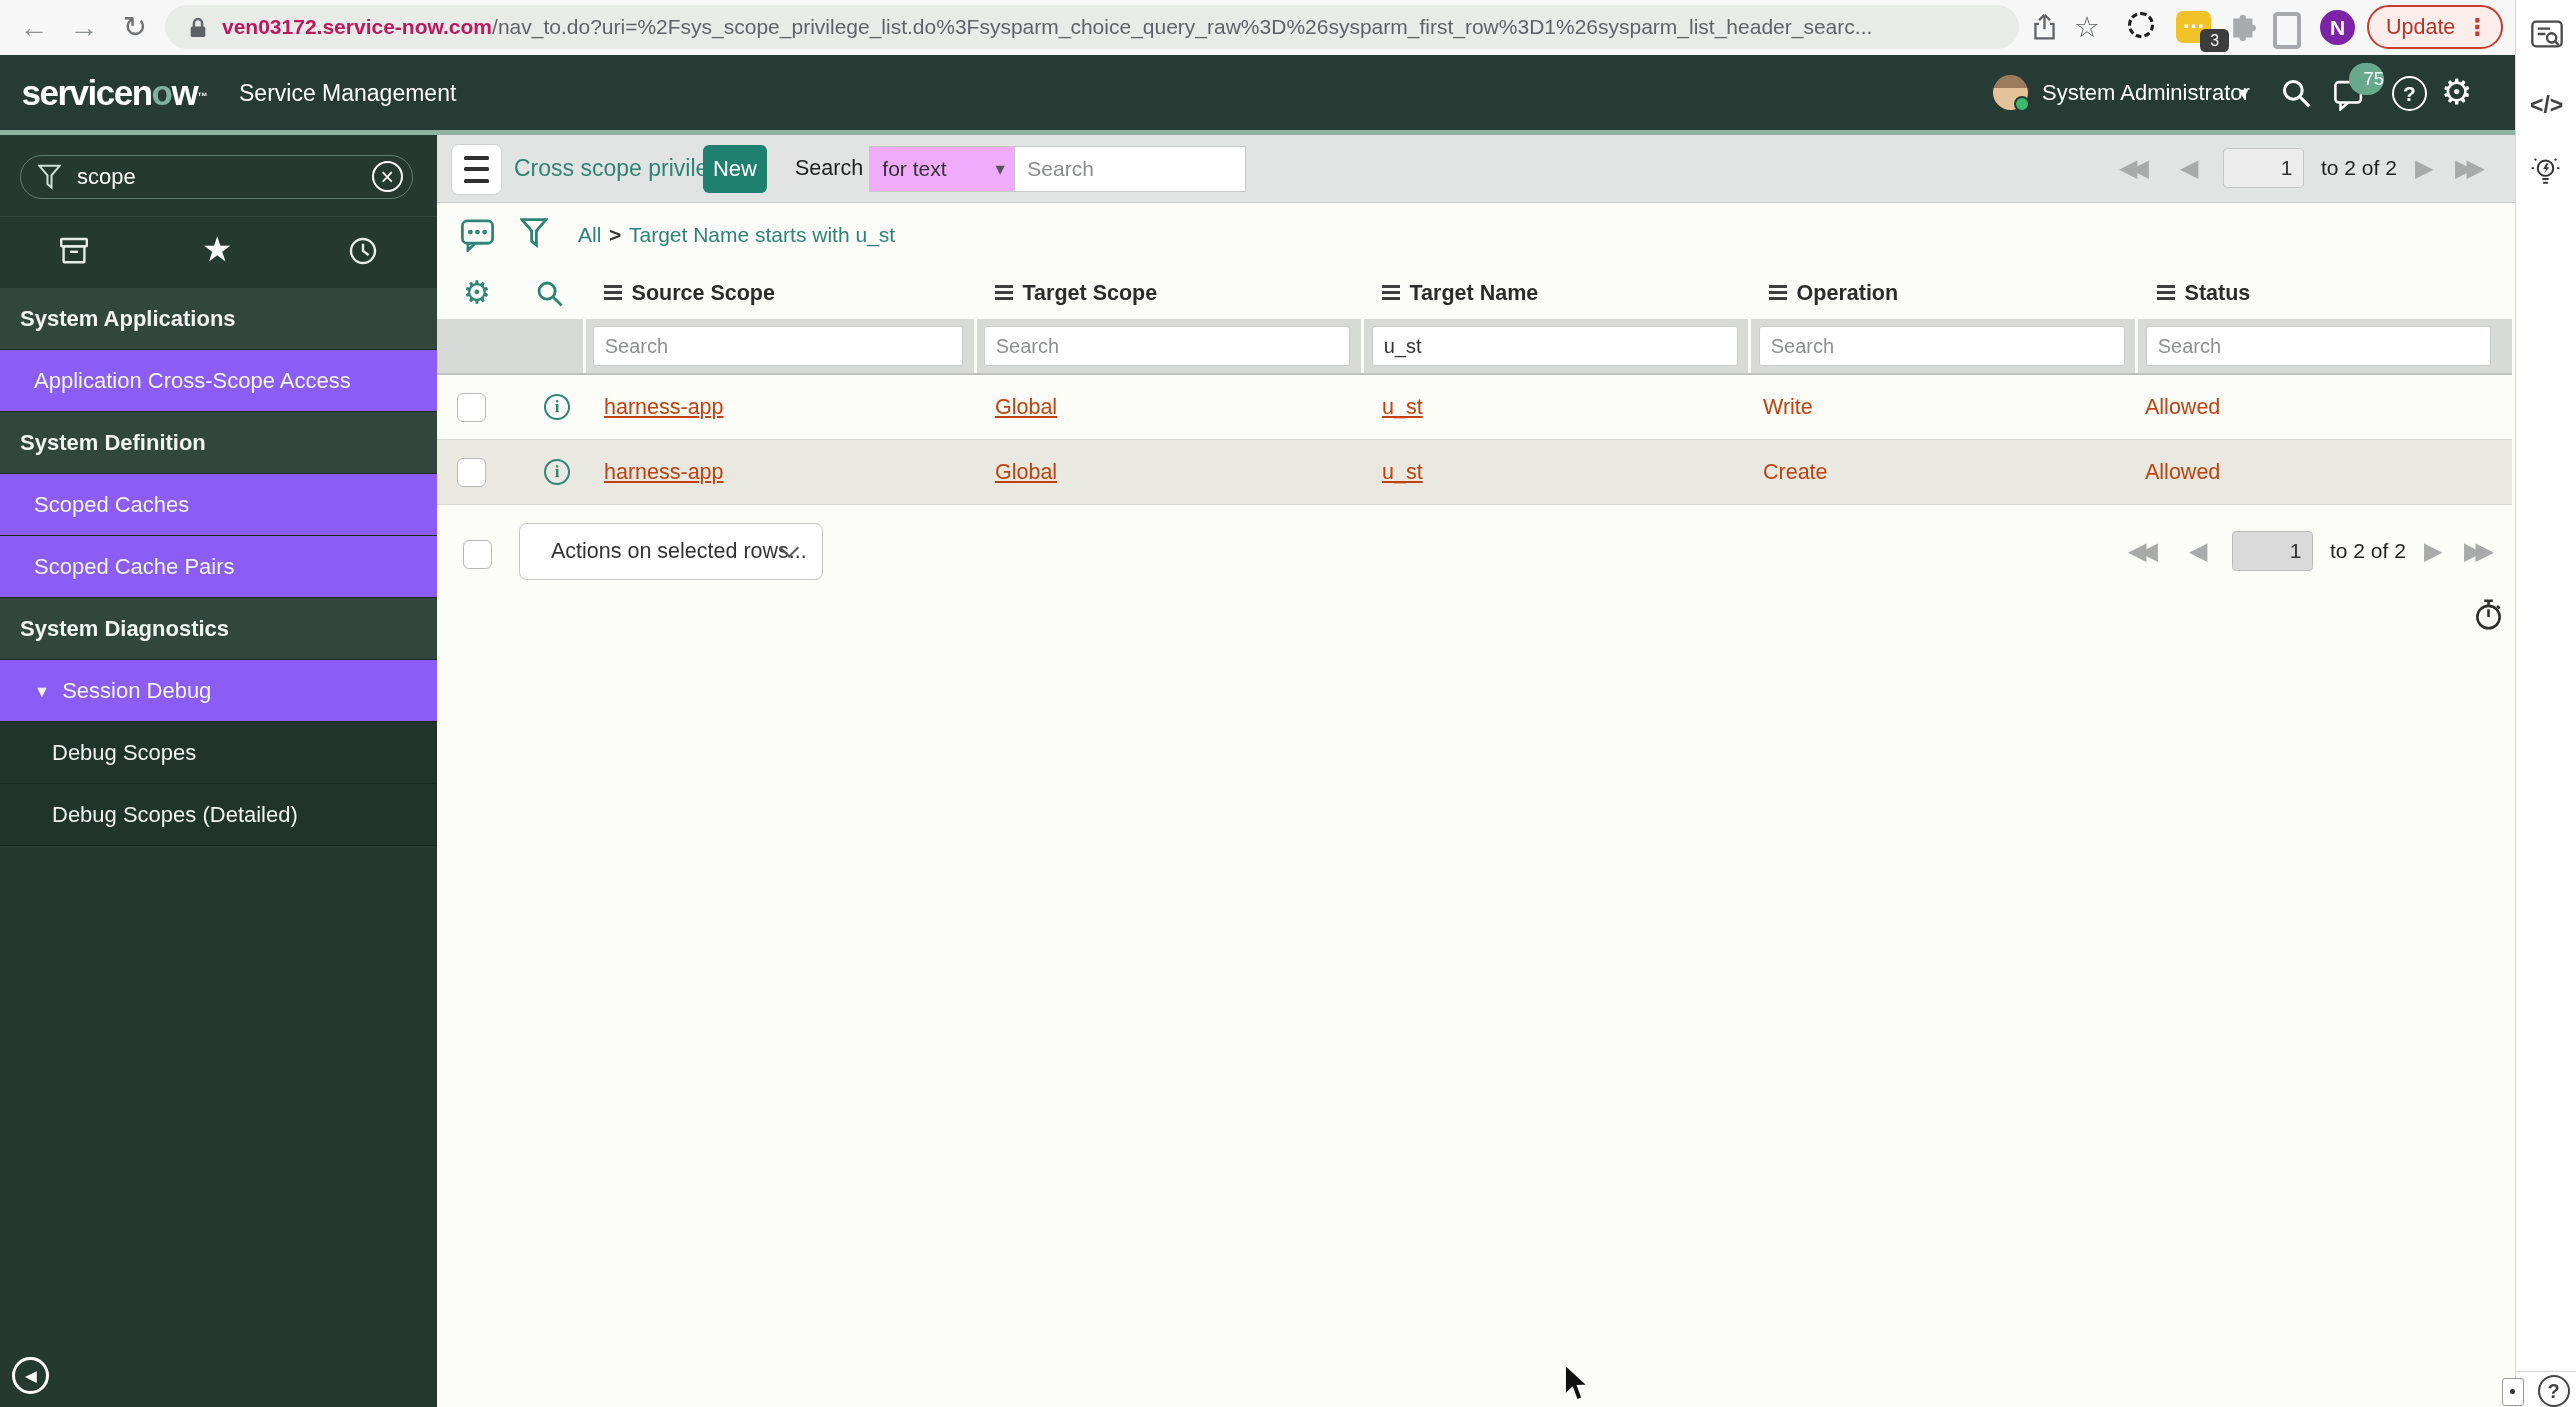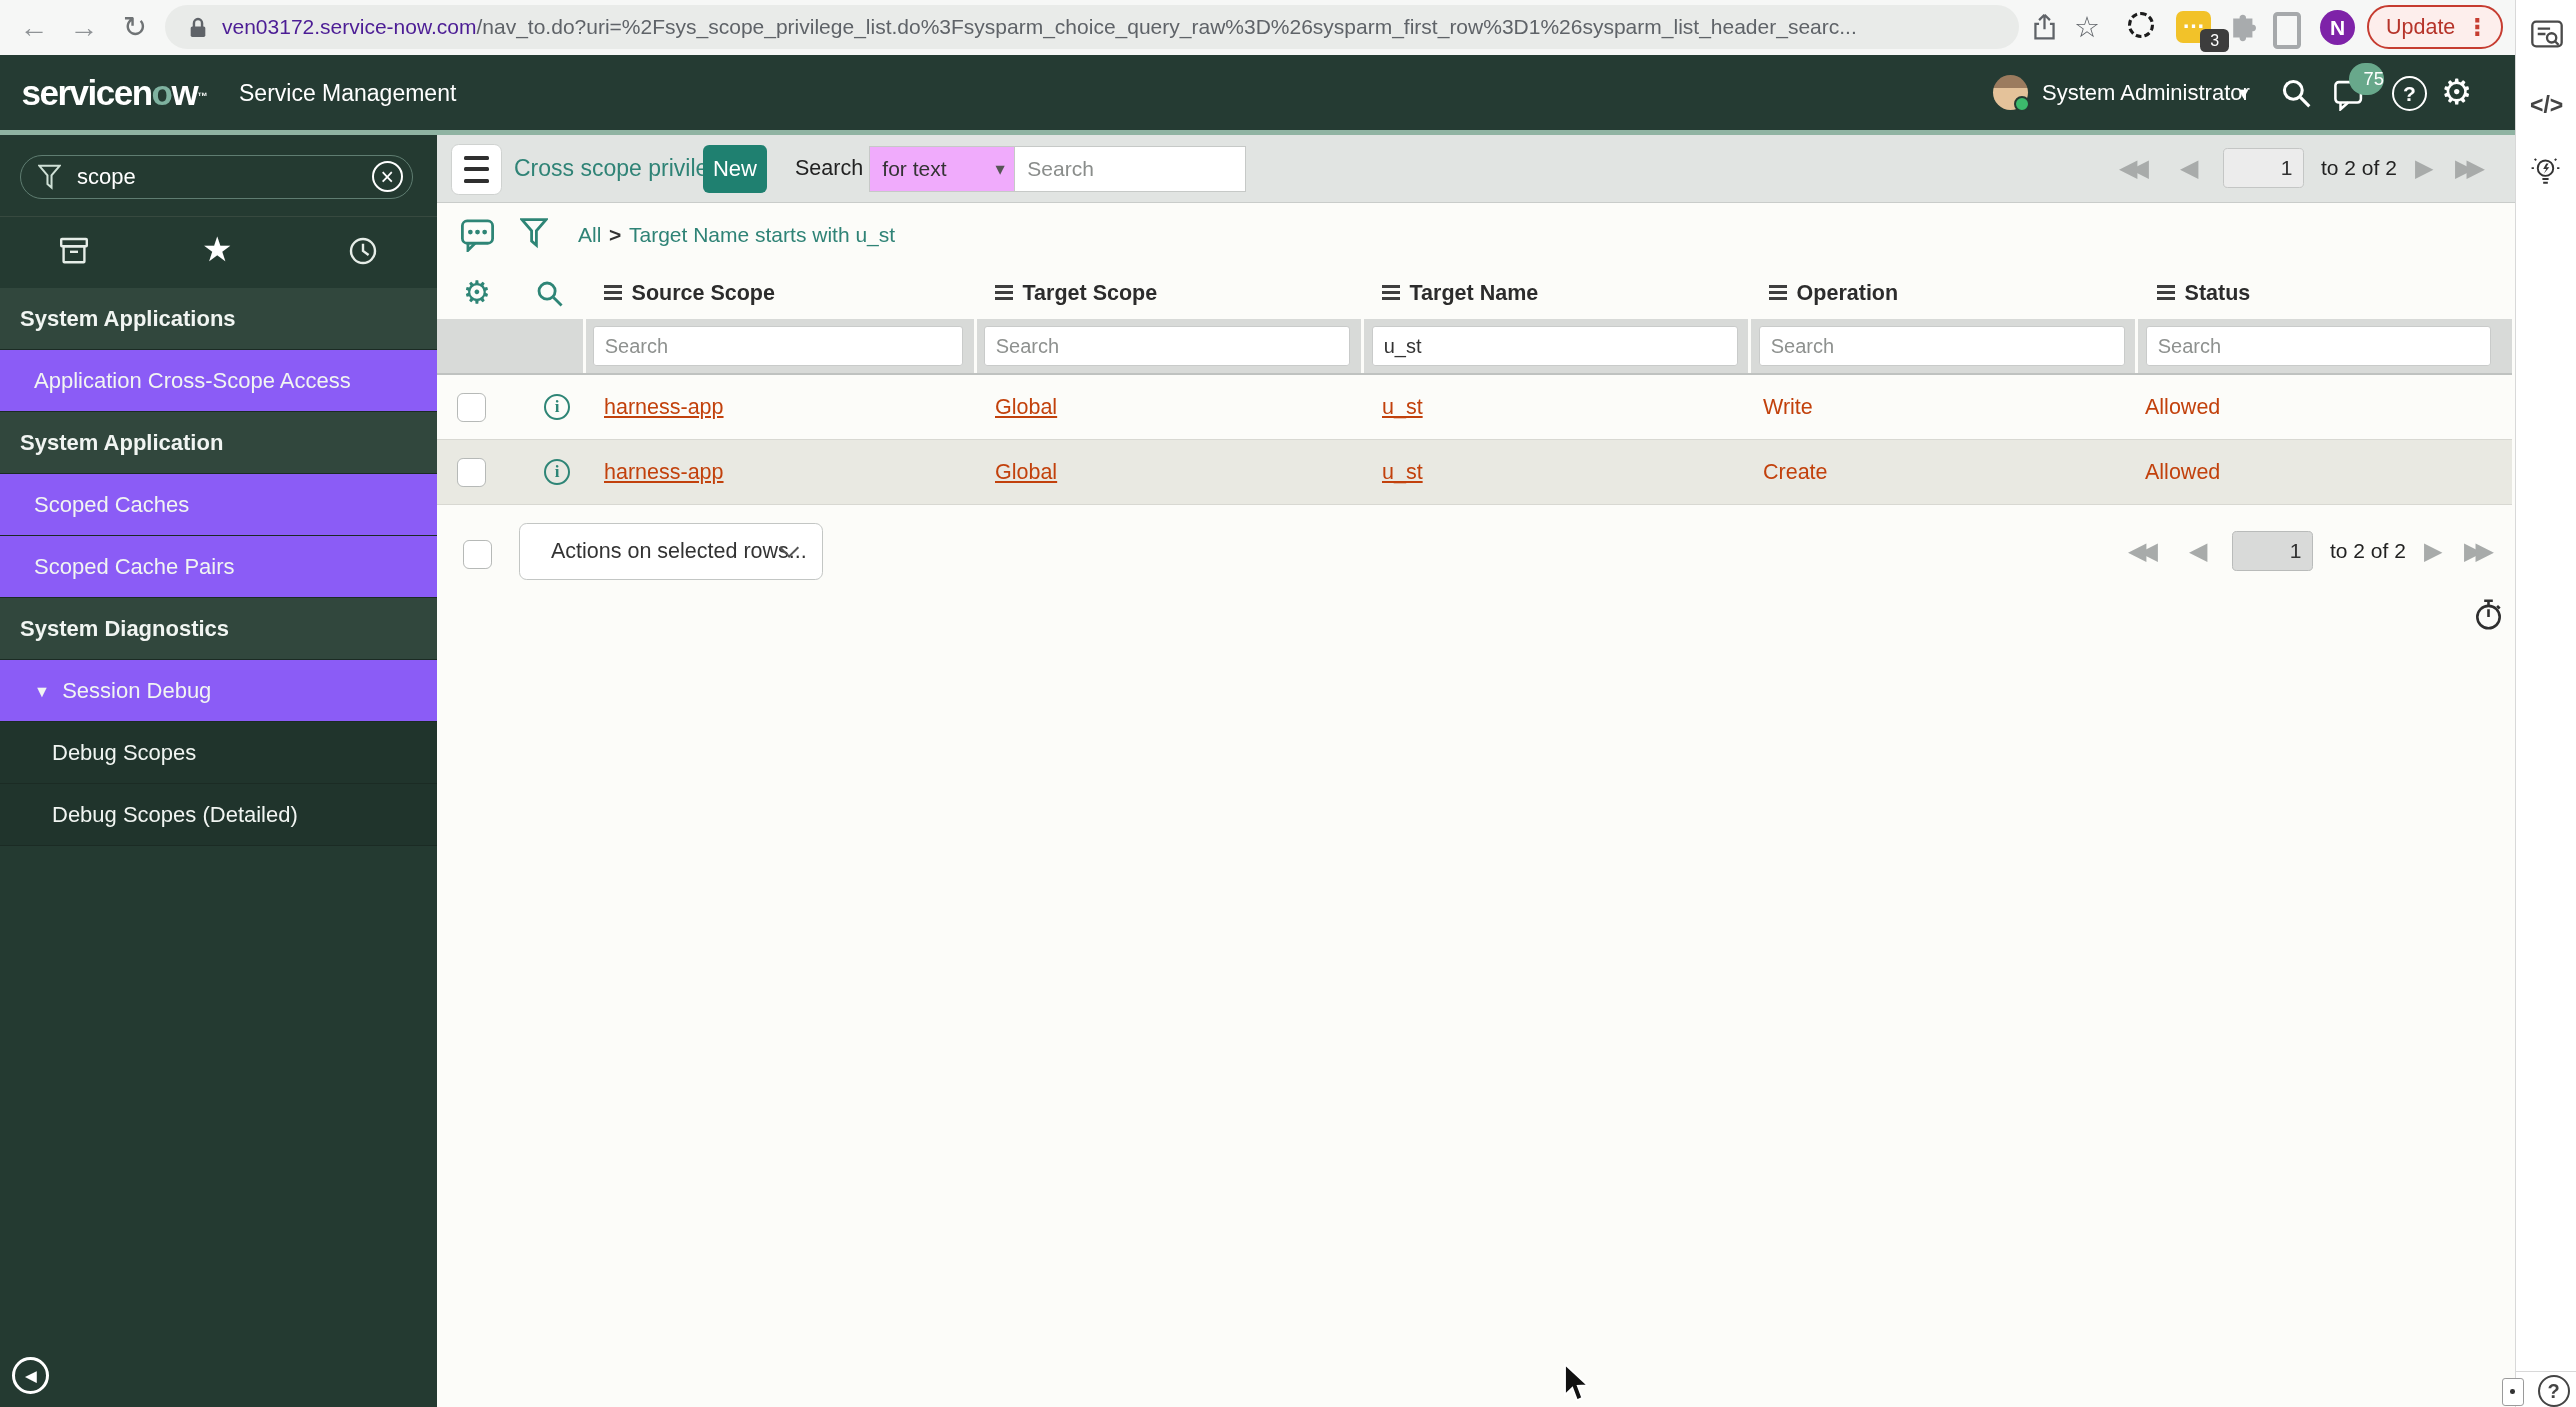--- a/index.html
+++ b/index.html
@@ -4,21 +4,21 @@
 <style>
   html,body{margin:0;padding:0;background:#fff;font-family:"Liberation Sans","DejaVu Sans",sans-serif;}
   #screen{position:relative;width:2576px;height:1408px;overflow:hidden;background:#fcfcf9;}
 
   
   .browser-bar{position:absolute;left:0;top:0;width:2515px;height:55px;background:#f6f7f6;}
   .nav-glyph{position:absolute;top:0;height:55px;line-height:54px;font-size:29px;color:#8f9396;text-align:center;width:40px;}
   .url-pill{position:absolute;left:165px;top:5.4px;width:1854px;height:44px;border-radius:22px;background:#e9ebe9;}
   .url-pill svg{position:absolute;left:20px;top:9.2px;}
   .url-text{position:absolute;left:57px;top:0;height:44px;line-height:44px;font-size:21px;white-space:nowrap;overflow:hidden;width:1779px;}
-  .url-domain{color:#4c1d95;font-weight:400;}
+  .url-domain{color:#be185d;font-weight:700;}
   .url-path{color:#5f6368;}
   .chrome-ic{position:absolute;top:12.3px;}
   .ext-chat{position:absolute;left:2176px;top:10.7px;width:35px;height:32px;border-radius:7px;background:#f2c229;}
   .ext-chat .dots{position:absolute;left:6.1px;top:7.7px;width:23px;height:4.6px;color:#fff;font-size:23px;line-height:4.6px;letter-spacing:1.5px;font-weight:700;}
   .ext-badge{position:absolute;left:2200px;top:29px;min-width:23px;height:23px;border-radius:5.4px;background:#3d3d3d;color:#fff;font-size:16px;line-height:23px;text-align:center;padding:0 3.1px;}
   .rect-ext{position:absolute;left:2273px;top:12.3px;width:20px;height:29px;border:4.6px solid #a6a9ab;border-radius:4.6px;}
   .n-avatar{position:absolute;left:2320px;top:10px;width:35px;height:35px;border-radius:50%;background:#7e22a8;color:#fff;font-size:21px;font-weight:700;text-align:center;line-height:35px;}
   .update-pill{position:absolute;left:2367px;top:5.4px;height:40px;border:2.3px solid #c63c30;background:#fdeeec;border-radius:22px;display:flex;align-items:center;padding:0 12.3px 0 17px;gap:10.7px;}
   .update-pill .lbl{color:#b6342a;font-size:21.5px;}
   .update-pill .dots{color:#c63c30;font-size:23px;font-weight:700;}
@@ -196,21 +196,21 @@
         </svg>
       <div class="side-tab tab-star" style="left:202px;">★</div>
       <svg class="side-tab" style="left:347px;" viewBox="0 0 40 40" width="32" height="32" fill="none" stroke="#e6ede8" stroke-width="3">
           <circle cx="20" cy="20" r="15"></circle>
           <path d="M20 11 v9 l7 5"></path>
         </svg>
     </div>
     <div class="nav-list">
       <div class="nav-row sec">System Applications</div>
       <div class="nav-row it1">Application Cross-Scope Access</div>
-      <div class="nav-row sec">System Application</div>
+      <div class="nav-row sec">System Definition</div>
       <div class="nav-row it1">Scoped Caches</div>
       <div class="nav-row it1">Scoped Cache Pairs</div>
       <div class="nav-row sec">System Diagnostics</div>
       <div class="nav-row it1"><span class="caret">▼</span><span>Session Debug</span></div>
       <div class="nav-row it2">Debug Scopes</div>
       <div class="nav-row it2">Debug Scopes (Detailed)</div>
     </div>
     <div class="collapse-btn">◀</div>
   </div>
 

